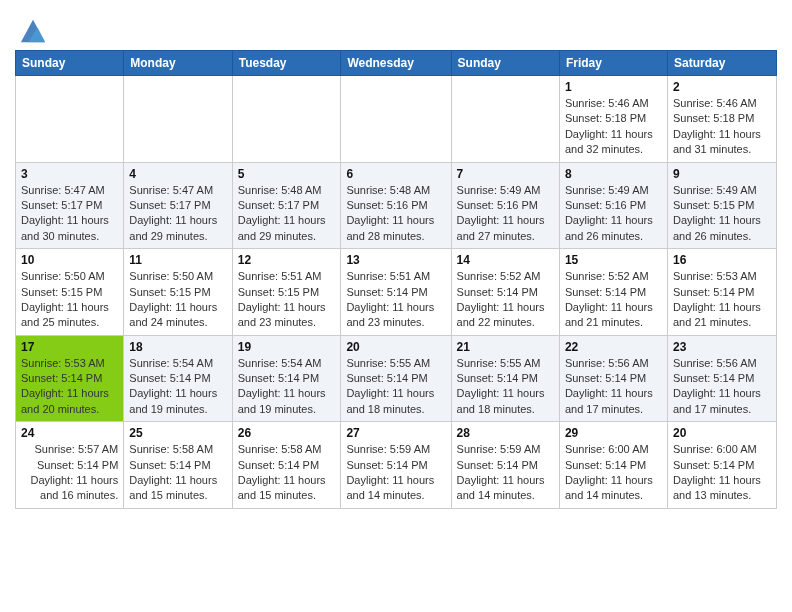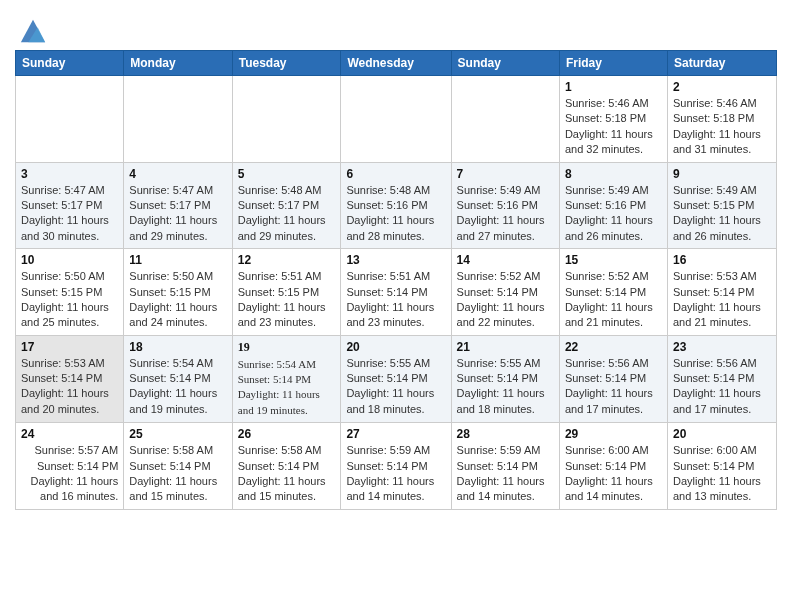--- a/index.html
+++ b/index.html
@@ -232,33 +232,33 @@
 Daylight: 11 hours and 21 minutes.</div>
         </td>
         <td>
           <span class="day-number">16</span>
           <div class="day-info" style="white-space: pre-line;">Sunrise: 5:53 AM
 Sunset: 5:14 PM
 Daylight: 11 hours and 21 minutes.</div>
         </td>
       </tr>
       <tr>
-        <td style="background: #e5e5e5;">
+        <td style="background: #84cc16;">
           <span class="day-number">17</span>
           <div class="day-info" style="white-space: pre-line;">Sunrise: 5:53 AM
 Sunset: 5:14 PM
 Daylight: 11 hours and 20 minutes.</div>
         </td>
         <td style="background: rgb(240, 244, 248);">
           <span class="day-number">18</span>
           <div class="day-info" style="white-space: pre-line;">Sunrise: 5:54 AM
 Sunset: 5:14 PM
 Daylight: 11 hours and 19 minutes.</div>
         </td>
-        <td style="background: rgb(240, 244, 248); font-family: Liberation Serif, serif;">
+        <td style="background: rgb(240, 244, 248);">
           <span class="day-number">19</span>
           <div class="day-info" style="white-space: pre-line;">Sunrise: 5:54 AM
 Sunset: 5:14 PM
 Daylight: 11 hours and 19 minutes.</div>
         </td>
         <td style="background: rgb(240, 244, 248);">
           <span class="day-number">20</span>
           <div class="day-info" style="white-space: pre-line;">Sunrise: 5:55 AM
 Sunset: 5:14 PM
 Daylight: 11 hours and 18 minutes.</div>

